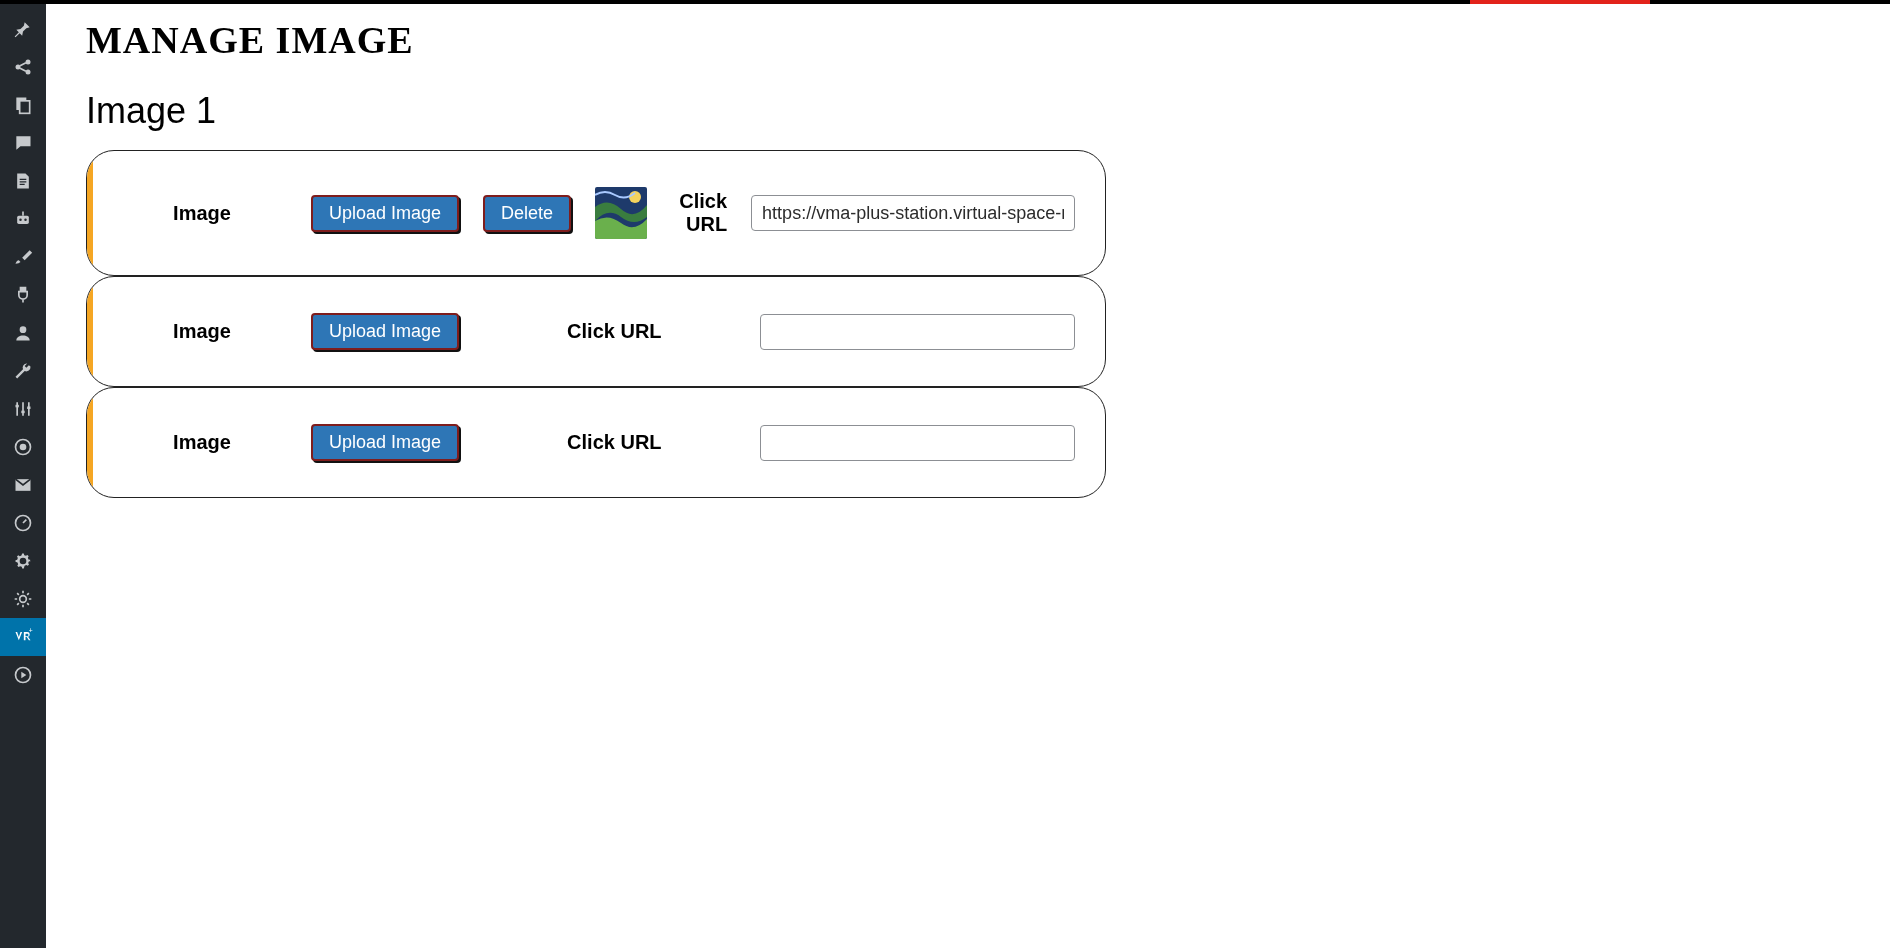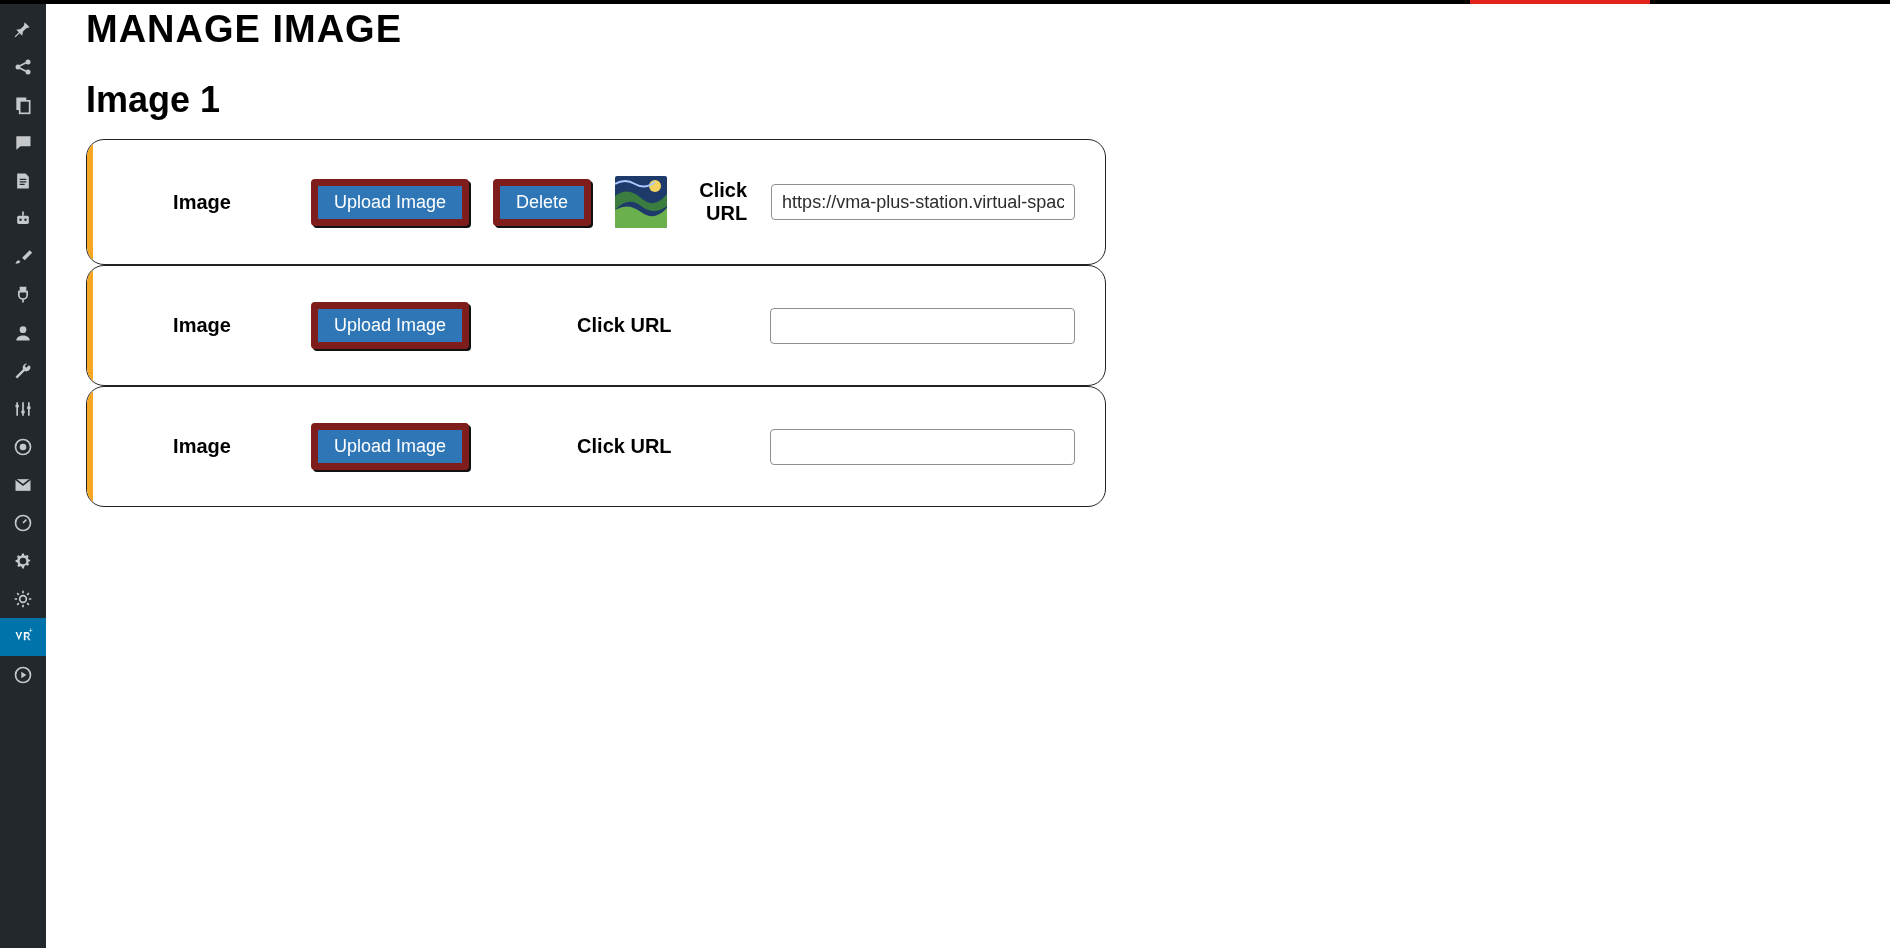--- a/index.html
+++ b/index.html
@@ -66,33 +66,34 @@
   .main {
     margin-left: 46px;
     padding: 0 40px 60px 40px;
     max-width: 1100px;
   }
 
   h1.page-title {
     font-size: 38px;
     font-weight: 700;
     letter-spacing: 1px;
-    margin-top: 8px;
+    margin-top: 18px;
     margin-bottom: 28px;
+    font-family: Liberation Serif, serif;
   }
 
   h2.section-title {
     font-size: 36px;
-    font-weight: 700;
+    font-weight: 400;
     margin: 24px 0 18px 0;
   }
 
   .image-card {
     border: 1px solid #222;
-    border-radius: 18px;
+    border-radius: 28px;
     padding: 36px 30px;
     position: relative;
     overflow: hidden;
     display: flex;
     align-items: center;
     gap: 24px;
   }
   .image-card::before {
     content: "";
     position: absolute;
@@ -109,21 +110,21 @@
     text-align: center;
     min-width: 170px;
   }
 
   .btn {
     display: inline-block;
     background: #2e76b6;
     color: #fff;
     font-size: 18px;
     padding: 6px 16px;
-    border: 7px solid #7f1d1d;
+    border: 2px solid #7f1d1d;
     border-radius: 4px;
     cursor: pointer;
     box-shadow: 2px 2px 0 #111;
     white-space: nowrap;
   }
 
   .thumb {
     width: 52px;
     height: 52px;
     border-radius: 2px;

